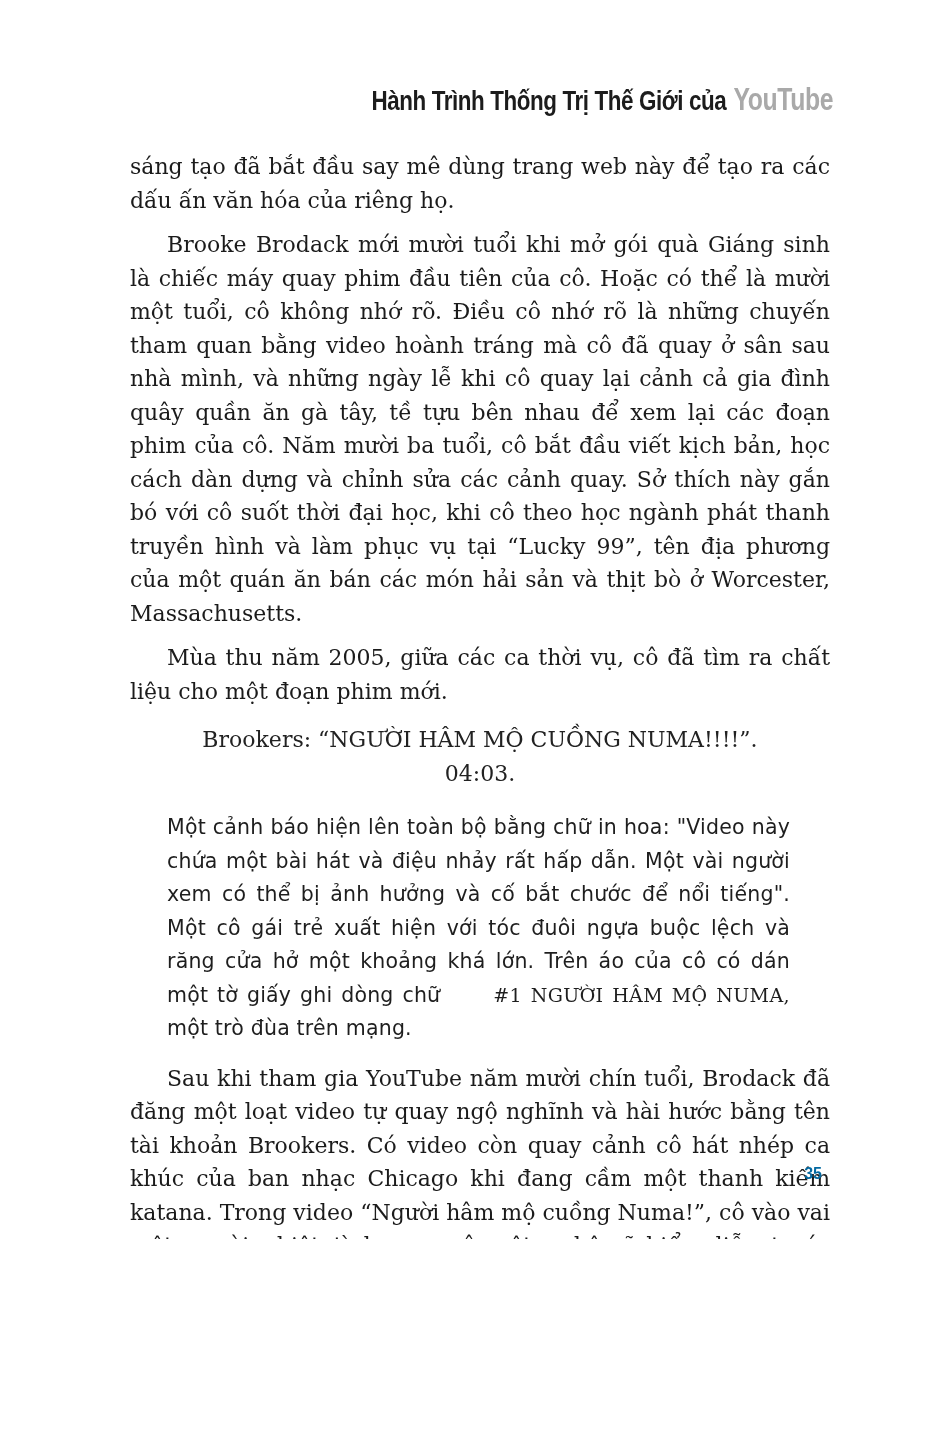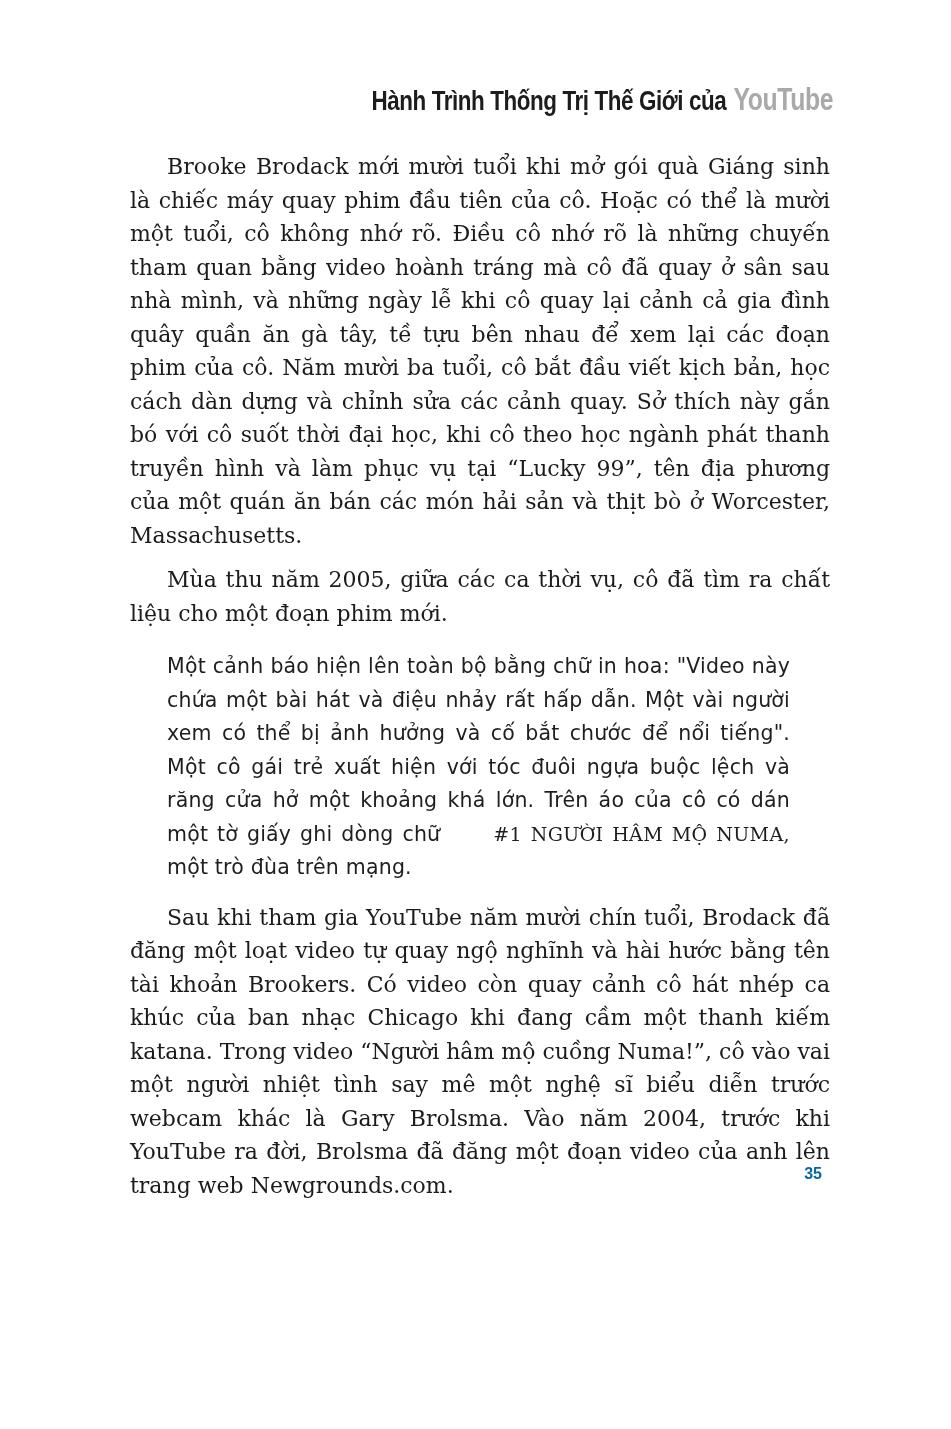--- a/index.html
+++ b/index.html
@@ -96,25 +96,30 @@
 
 <div class="page">
 
   <header class="running-head">
     <span class="head-main">Hành Trình Thống Trị Thế Giới của</span>
     <span class="head-brand">YouTube</span>
   </header>
 
   <main class="content">
 
+    <p class="body-par no-indent">sáng tạo đã bắt đầu say mê dùng trang web này để tạo ra các dấu ấn văn hóa của riêng họ.</p>
 
     <p class="body-par">Brooke Brodack mới mười tuổi khi mở gói quà Giáng sinh là chiếc máy quay phim đầu tiên của cô. Hoặc có thể là mười một tuổi, cô không nhớ rõ. Điều cô nhớ rõ là những chuyến tham quan bằng video hoành tráng mà cô đã quay ở sân sau nhà mình, và những ngày lễ khi cô quay lại cảnh cả gia đình quây quần ăn gà tây, tề tựu bên nhau để xem lại các đoạn phim của cô. Năm mười ba tuổi, cô bắt đầu viết kịch bản, học cách dàn dựng và chỉnh sửa các cảnh quay. Sở thích này gắn bó với cô suốt thời đại học, khi cô theo học ngành phát thanh truyền hình và làm phục vụ tại “Lucky 99”, tên địa phương của một quán ăn bán các món hải sản và thịt bò ở Worcester, Massachusetts.</p>
 
     <p class="body-par">Mùa thu năm 2005, giữa các ca thời vụ, cô đã tìm ra chất liệu cho một đoạn phim mới.</p>
 
+    <div class="video-heading">
+      <div>Brookers: “NGƯỜI HÂM MỘ CUỒNG NUMA!!!!”.</div>
+      <div>04:03.</div>
+    </div>
 
     <div class="quote">
       <span>Một cảnh báo hiện lên toàn bộ bằng chữ in hoa: "Video này chứa một bài hát và điệu nhảy rất hấp dẫn. Một vài người xem có thể bị ảnh hưởng và cố bắt chước để nổi tiếng". Một cô gái trẻ xuất hiện với tóc đuôi ngựa buộc lệch và răng cửa hở một khoảng khá lớn. Trên áo của cô có dán một tờ giấy ghi dòng chữ </span><span class="quote-tag">#1 NGƯỜI HÂM MỘ NUMA,</span><span> một trò đùa trên mạng.</span>
     </div>
 
     <p class="body-par">Sau khi tham gia YouTube năm mười chín tuổi, Brodack đã đăng một loạt video tự quay ngộ nghĩnh và hài hước bằng tên tài khoản Brookers. Có video còn quay cảnh cô hát nhép ca khúc của ban nhạc Chicago khi đang cầm một thanh kiếm katana. Trong video “Người hâm mộ cuồng Numa!”, cô vào vai một người nhiệt tình say mê một nghệ sĩ biểu diễn trước webcam khác là Gary Brolsma. Vào năm 2004, trước khi YouTube ra đời, Brolsma đã đăng một đoạn video của anh lên trang web Newgrounds.com.</p>
 
   </main>
 
   <div class="page-number">35</div>

